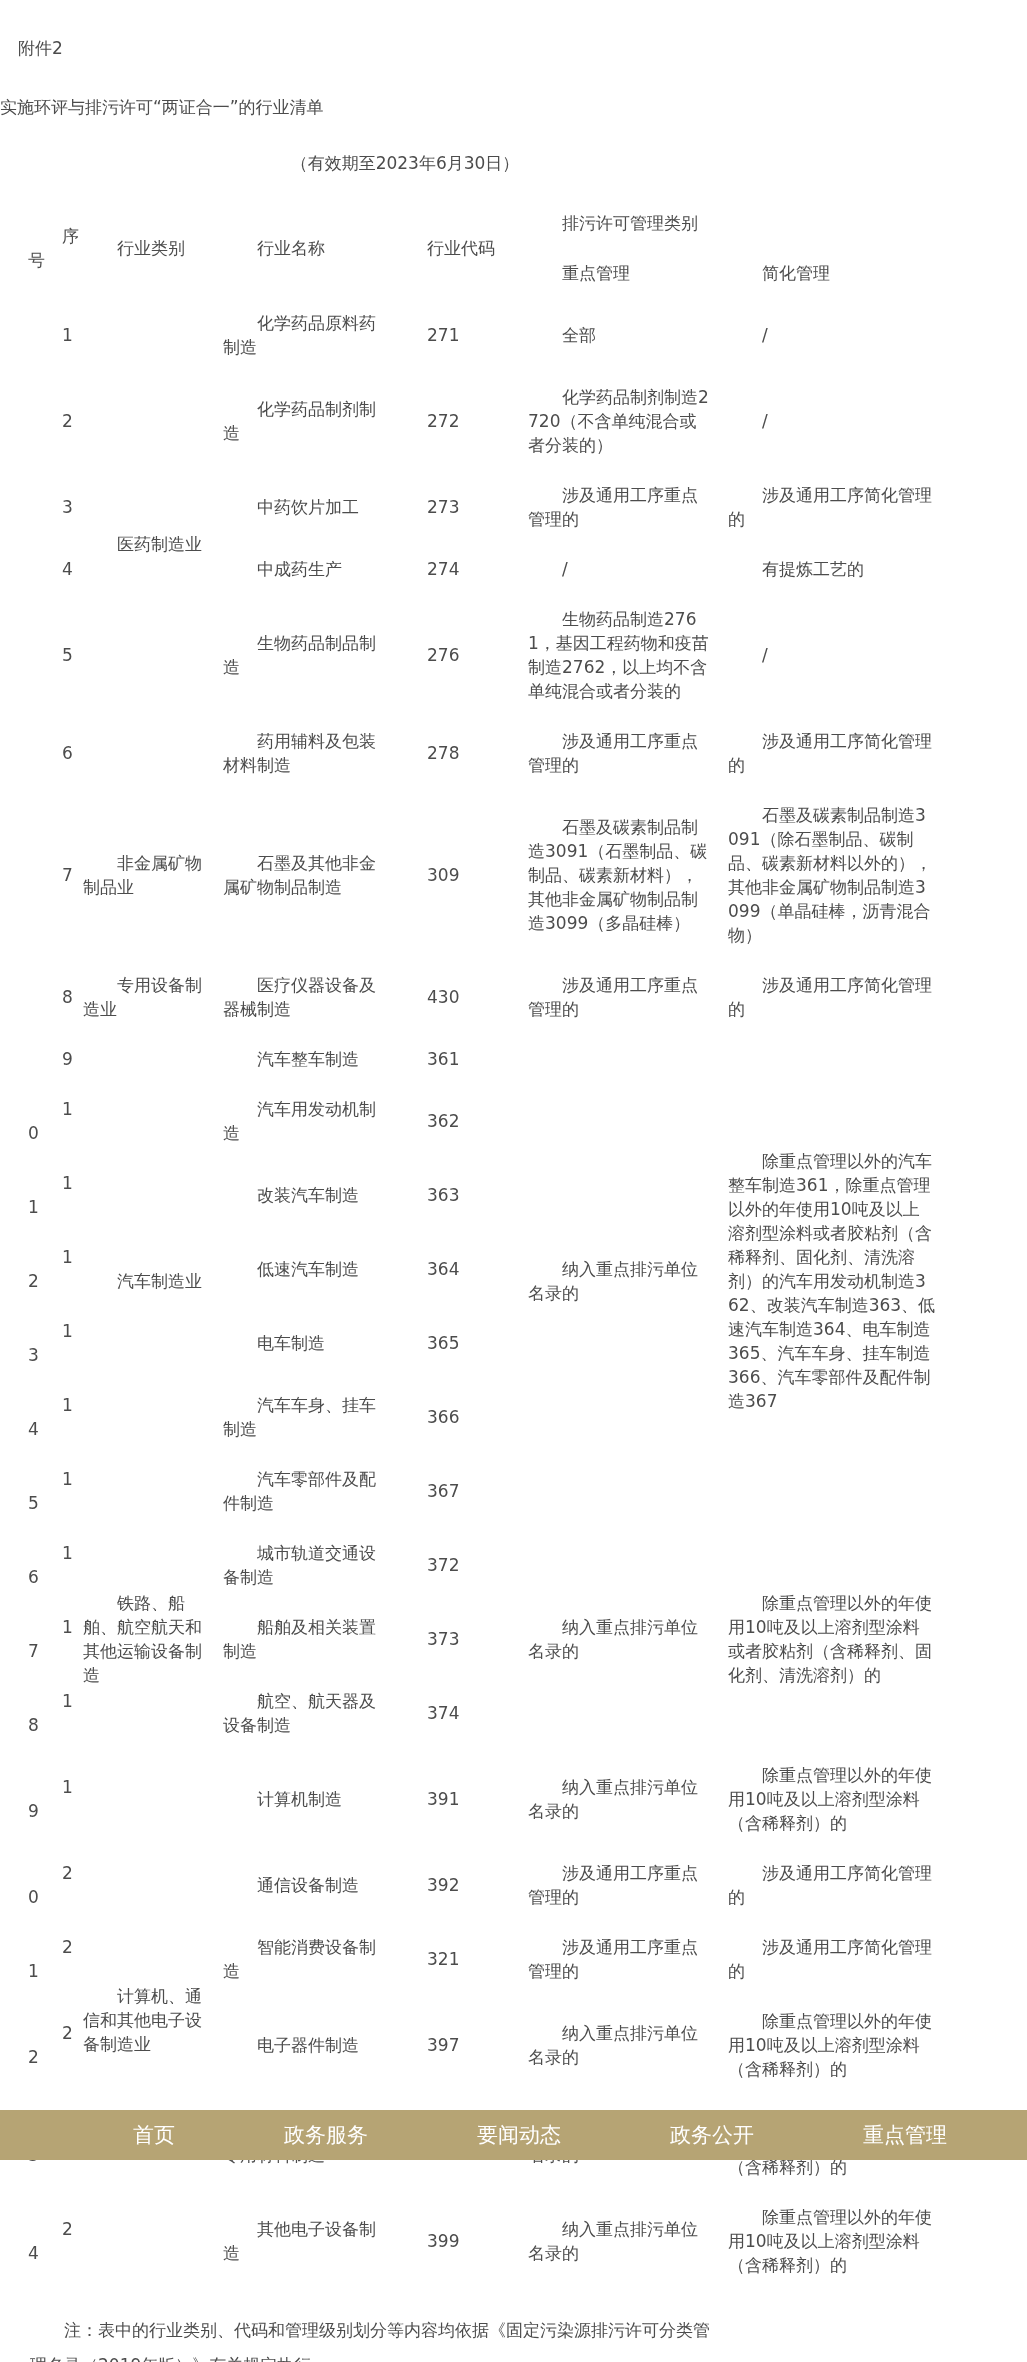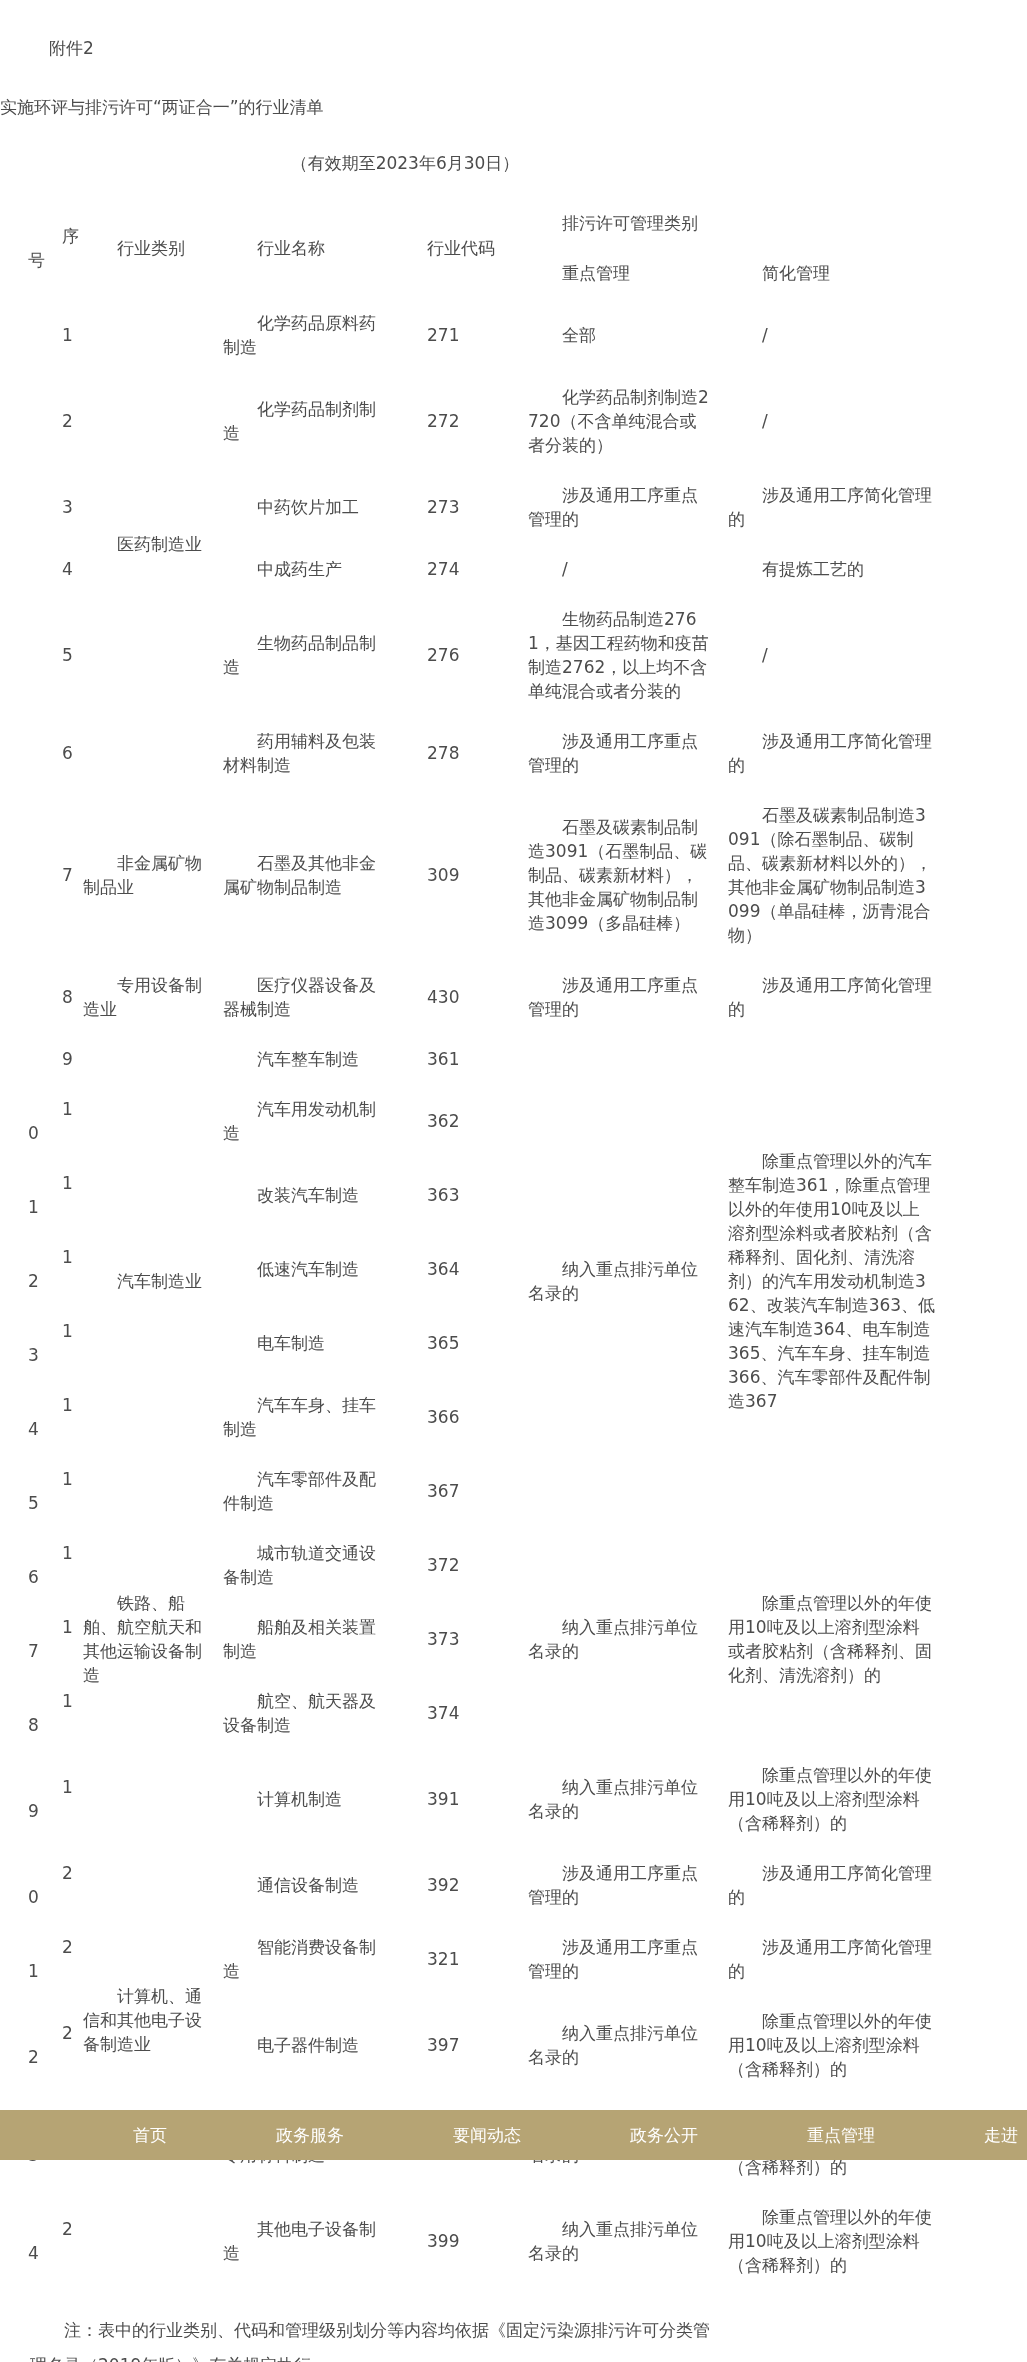--- a/index.html
+++ b/index.html
@@ -2,21 +2,21 @@
 <html><head>
 <meta charset="utf-8">
 <style>
   html,body { margin:0; padding:0; background:#ffffff; }
   body { font-family:"DejaVu Sans", sans-serif; color:#4c4c4c; }
   .page {
     position:relative; width:1027px; height:2362px;
     background:#ffffff; overflow:hidden; font-size:17px;
   }
   .attachment {
-    padding-top:36px; margin-left:49px; line-height:24px;
+    padding-top:36px; margin-left:18px; line-height:24px;
   }
   .doc-title {
     width:810px; text-align:left; margin-top:34px; line-height:26px;
   }
   .doc-subtitle {
     width:810px; text-align:center; margin-top:30px; line-height:26px;
   }
   table.industry {
     border-collapse:collapse; table-layout:fixed;
     width:924px; margin-left:20px; margin-top:22px;
@@ -33,21 +33,21 @@
     position:absolute; left:30px; top:2283px; width:690px;
     text-indent:2em; line-height:35px; font-size:17px;margin-top:30px;
   }
   .navbar {
     position:absolute; left:0; top:2110px; width:1027px; height:50px;
     display:flex; align-items:center;
     padding-left:133px; box-sizing:border-box; gap:109px;
     overflow:hidden; white-space:nowrap; z-index:5;
   }
   .navbar .nav-item {
-    color:#ffffff; font-size:17px; flex:0 0 auto; cursor:pointer;
+    color:#ffffff; font-size:21px; flex:0 0 auto; cursor:pointer;
   }
 </style>
 </head>
 <body>
 
 <div class="page">
 
   <div class="attachment">附件2</div>
 
   <div class="doc-title">实施环评与排污许可“两证合一”的行业清单</div>

